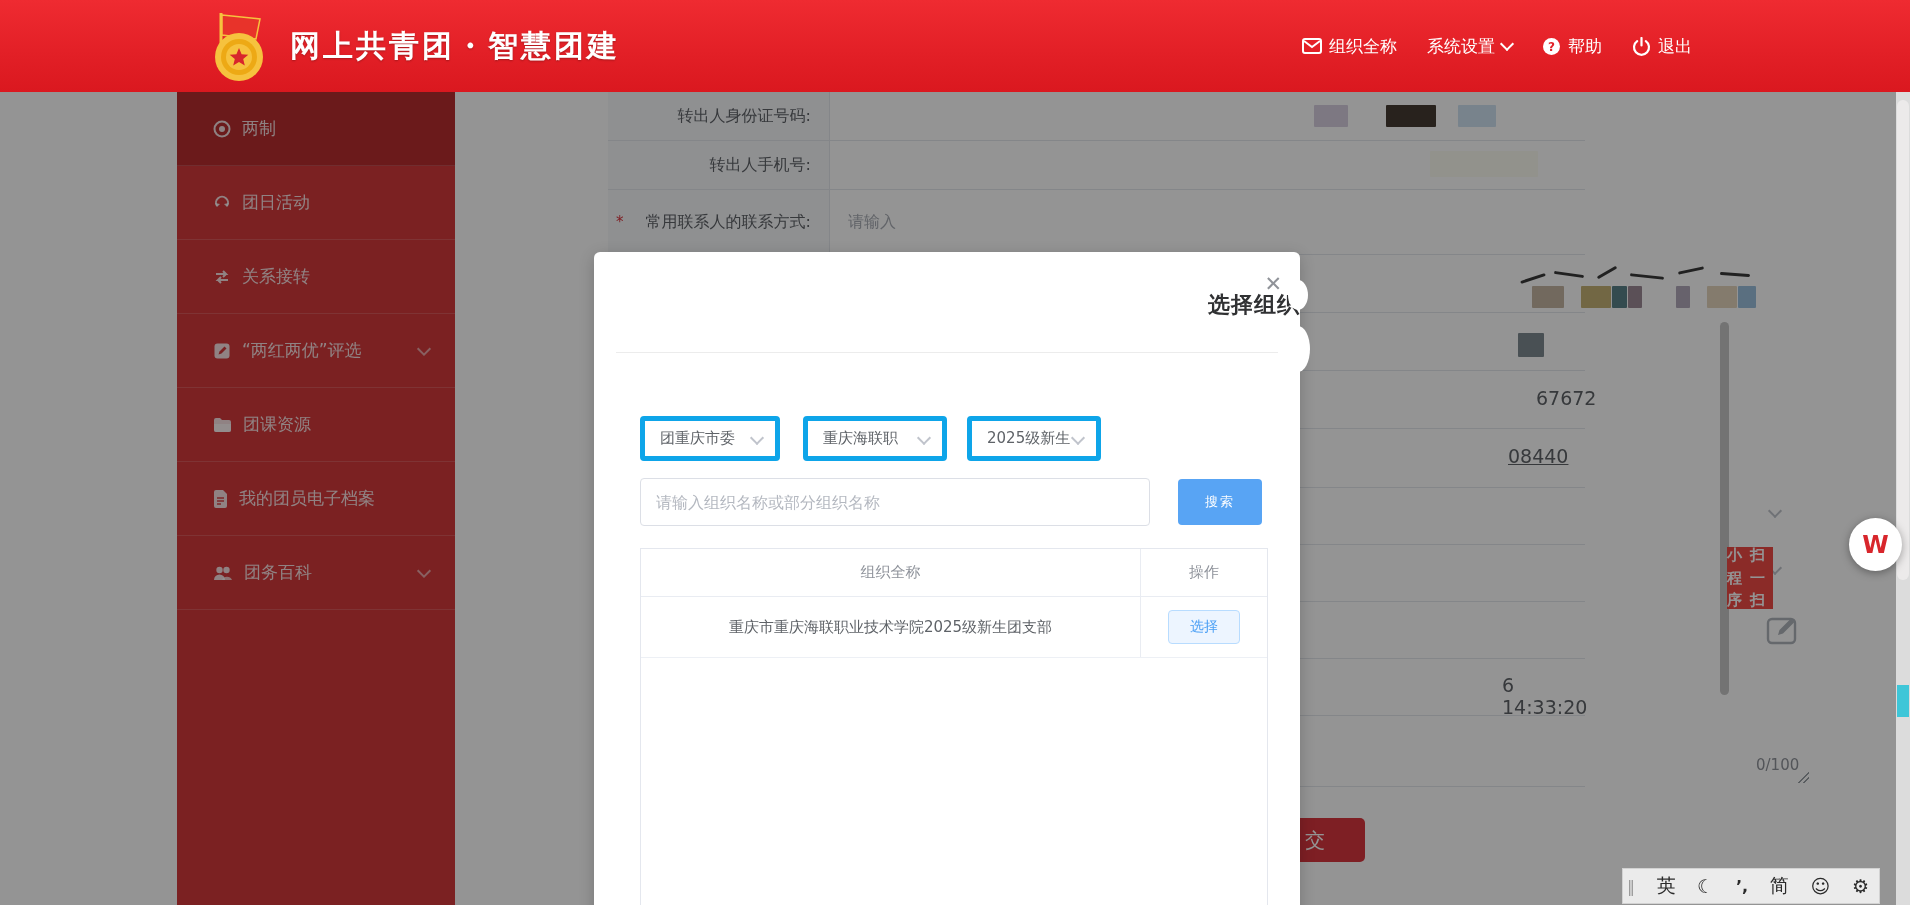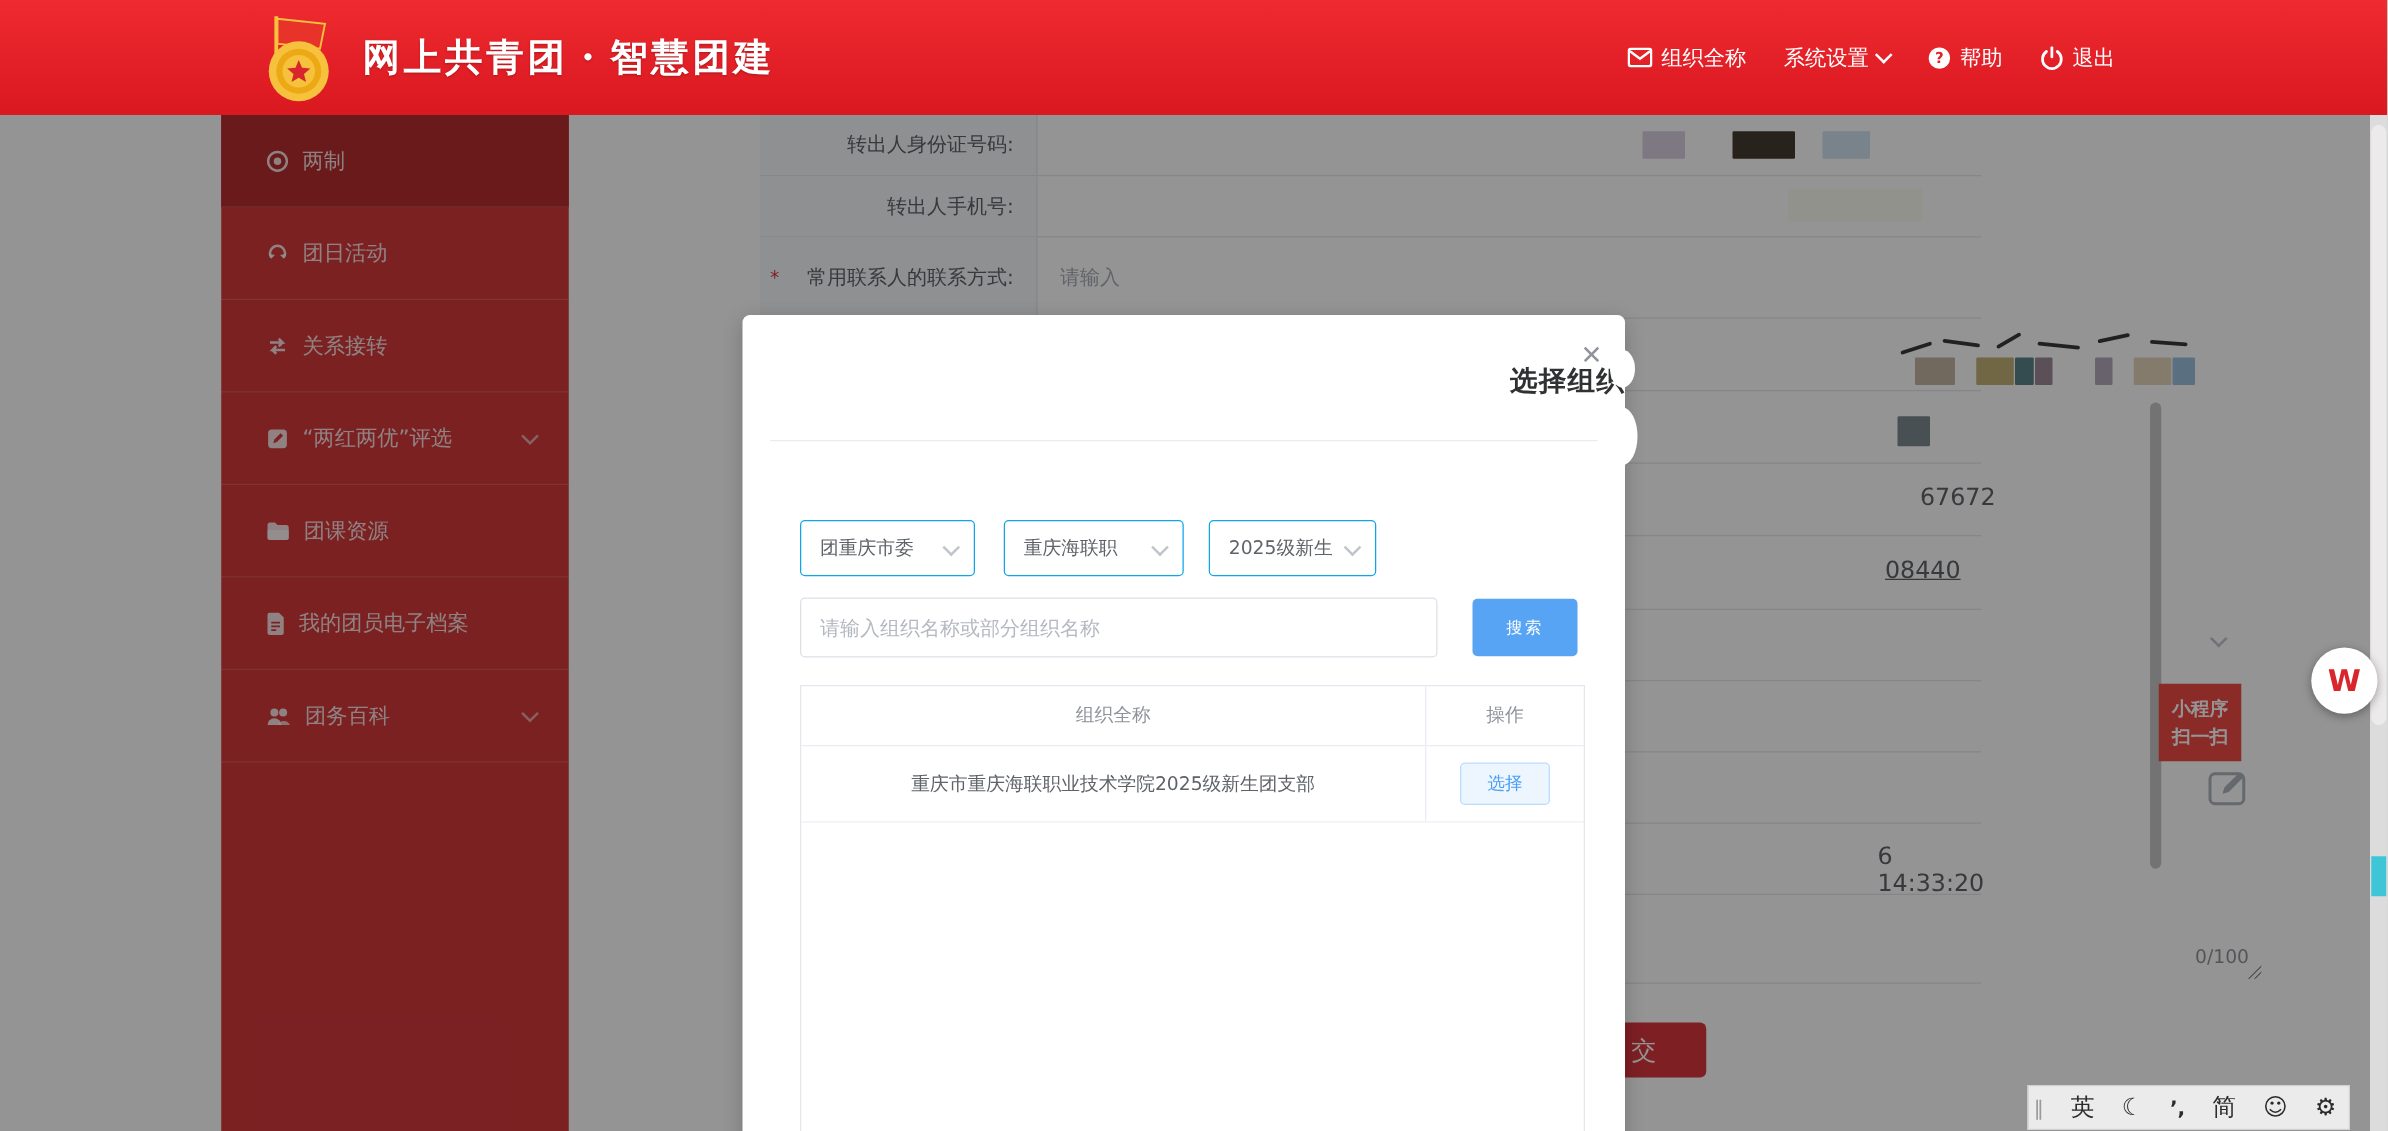--- a/index.html
+++ b/index.html
@@ -48,32 +48,32 @@
               color:#fff;font-size:20px;display:flex;align-items:center;justify-content:center;
               letter-spacing:4px;cursor:pointer;}
   .scribble{position:absolute;background:#3a3a3a;border-radius:2px;}
   .inner-scrollbar{position:absolute;left:1720px;top:322px;width:9px;height:373px;border-radius:5px;
                    background:#c7c7c7;z-index:2;}
 
   
   .overlay{position:absolute;left:0;top:92px;width:1896px;height:813px;background:rgba(0,0,0,.42);z-index:10;}
 
   
-  .mini-badge{position:absolute;left:1727px;top:547px;width:66px;height:62px;background:#ef4a46;z-index:5;
-              color:#fff;font-size:15px;font-weight:bold;display:flex;flex-direction:column;
+  .mini-badge{position:absolute;left:1727px;top:547px;width:46px;height:62px;background:#ef4a46;z-index:5;
+              color:#fff;font-size:15px;font-weight:bold;display:flex;flex-direction:row;
               align-items:center;justify-content:center;line-height:1.5;cursor:pointer;}
 
   
   .modal{position:absolute;left:594px;top:252px;width:706px;height:700px;background:#fff;
          border-radius:6px;z-index:20;overflow:visible;box-shadow:0 4px 16px rgba(0,0,0,.2);}
   .modal-close{position:absolute;right:18px;top:22px;color:#909399;font-size:21px;cursor:pointer;line-height:1;}
   .modal-title{position:absolute;left:0;top:38px;width:100%;text-align:right;color:#303133;
                font-size:22px;font-weight:bold;letter-spacing:1px;}
   .modal-divider{position:absolute;left:22px;right:22px;top:100px;height:1px;background:#ececec;}
-  .msel{position:absolute;top:164px;height:45px;background:#fff;border:1px solid #0ea5e9;border-radius:4px;
+  .msel{position:absolute;top:164px;height:45px;background:#fff;border:5px solid #0ea5e9;border-radius:4px;
         display:flex;align-items:center;box-sizing:border-box;padding:0 28px 0 15px;color:#5f6368;
         font-size:15px;cursor:pointer;overflow:hidden;white-space:nowrap;}
   .msel .chev{position:absolute;right:13px;color:#c0c4cc;margin-top:-2px;}
   .msearch{position:absolute;left:46px;top:226px;width:510px;height:48px;border:1px solid #dcdfe6;
            border-radius:4px;box-sizing:border-box;padding:0 15px;font-size:16px;color:#333;
            font-family:inherit;outline:none;}
   .msearch::placeholder{color:#b4b8c0;}
   .msearch-btn{position:absolute;left:584px;top:227px;width:84px;height:46px;background:#58a4f4;
                border:none;border-radius:4px;color:#fff;font-size:13px;cursor:pointer;letter-spacing:2px;}
   .mtable{position:absolute;left:46px;top:296px;width:628px;height:597px;border:1px solid #e4e7ee;

